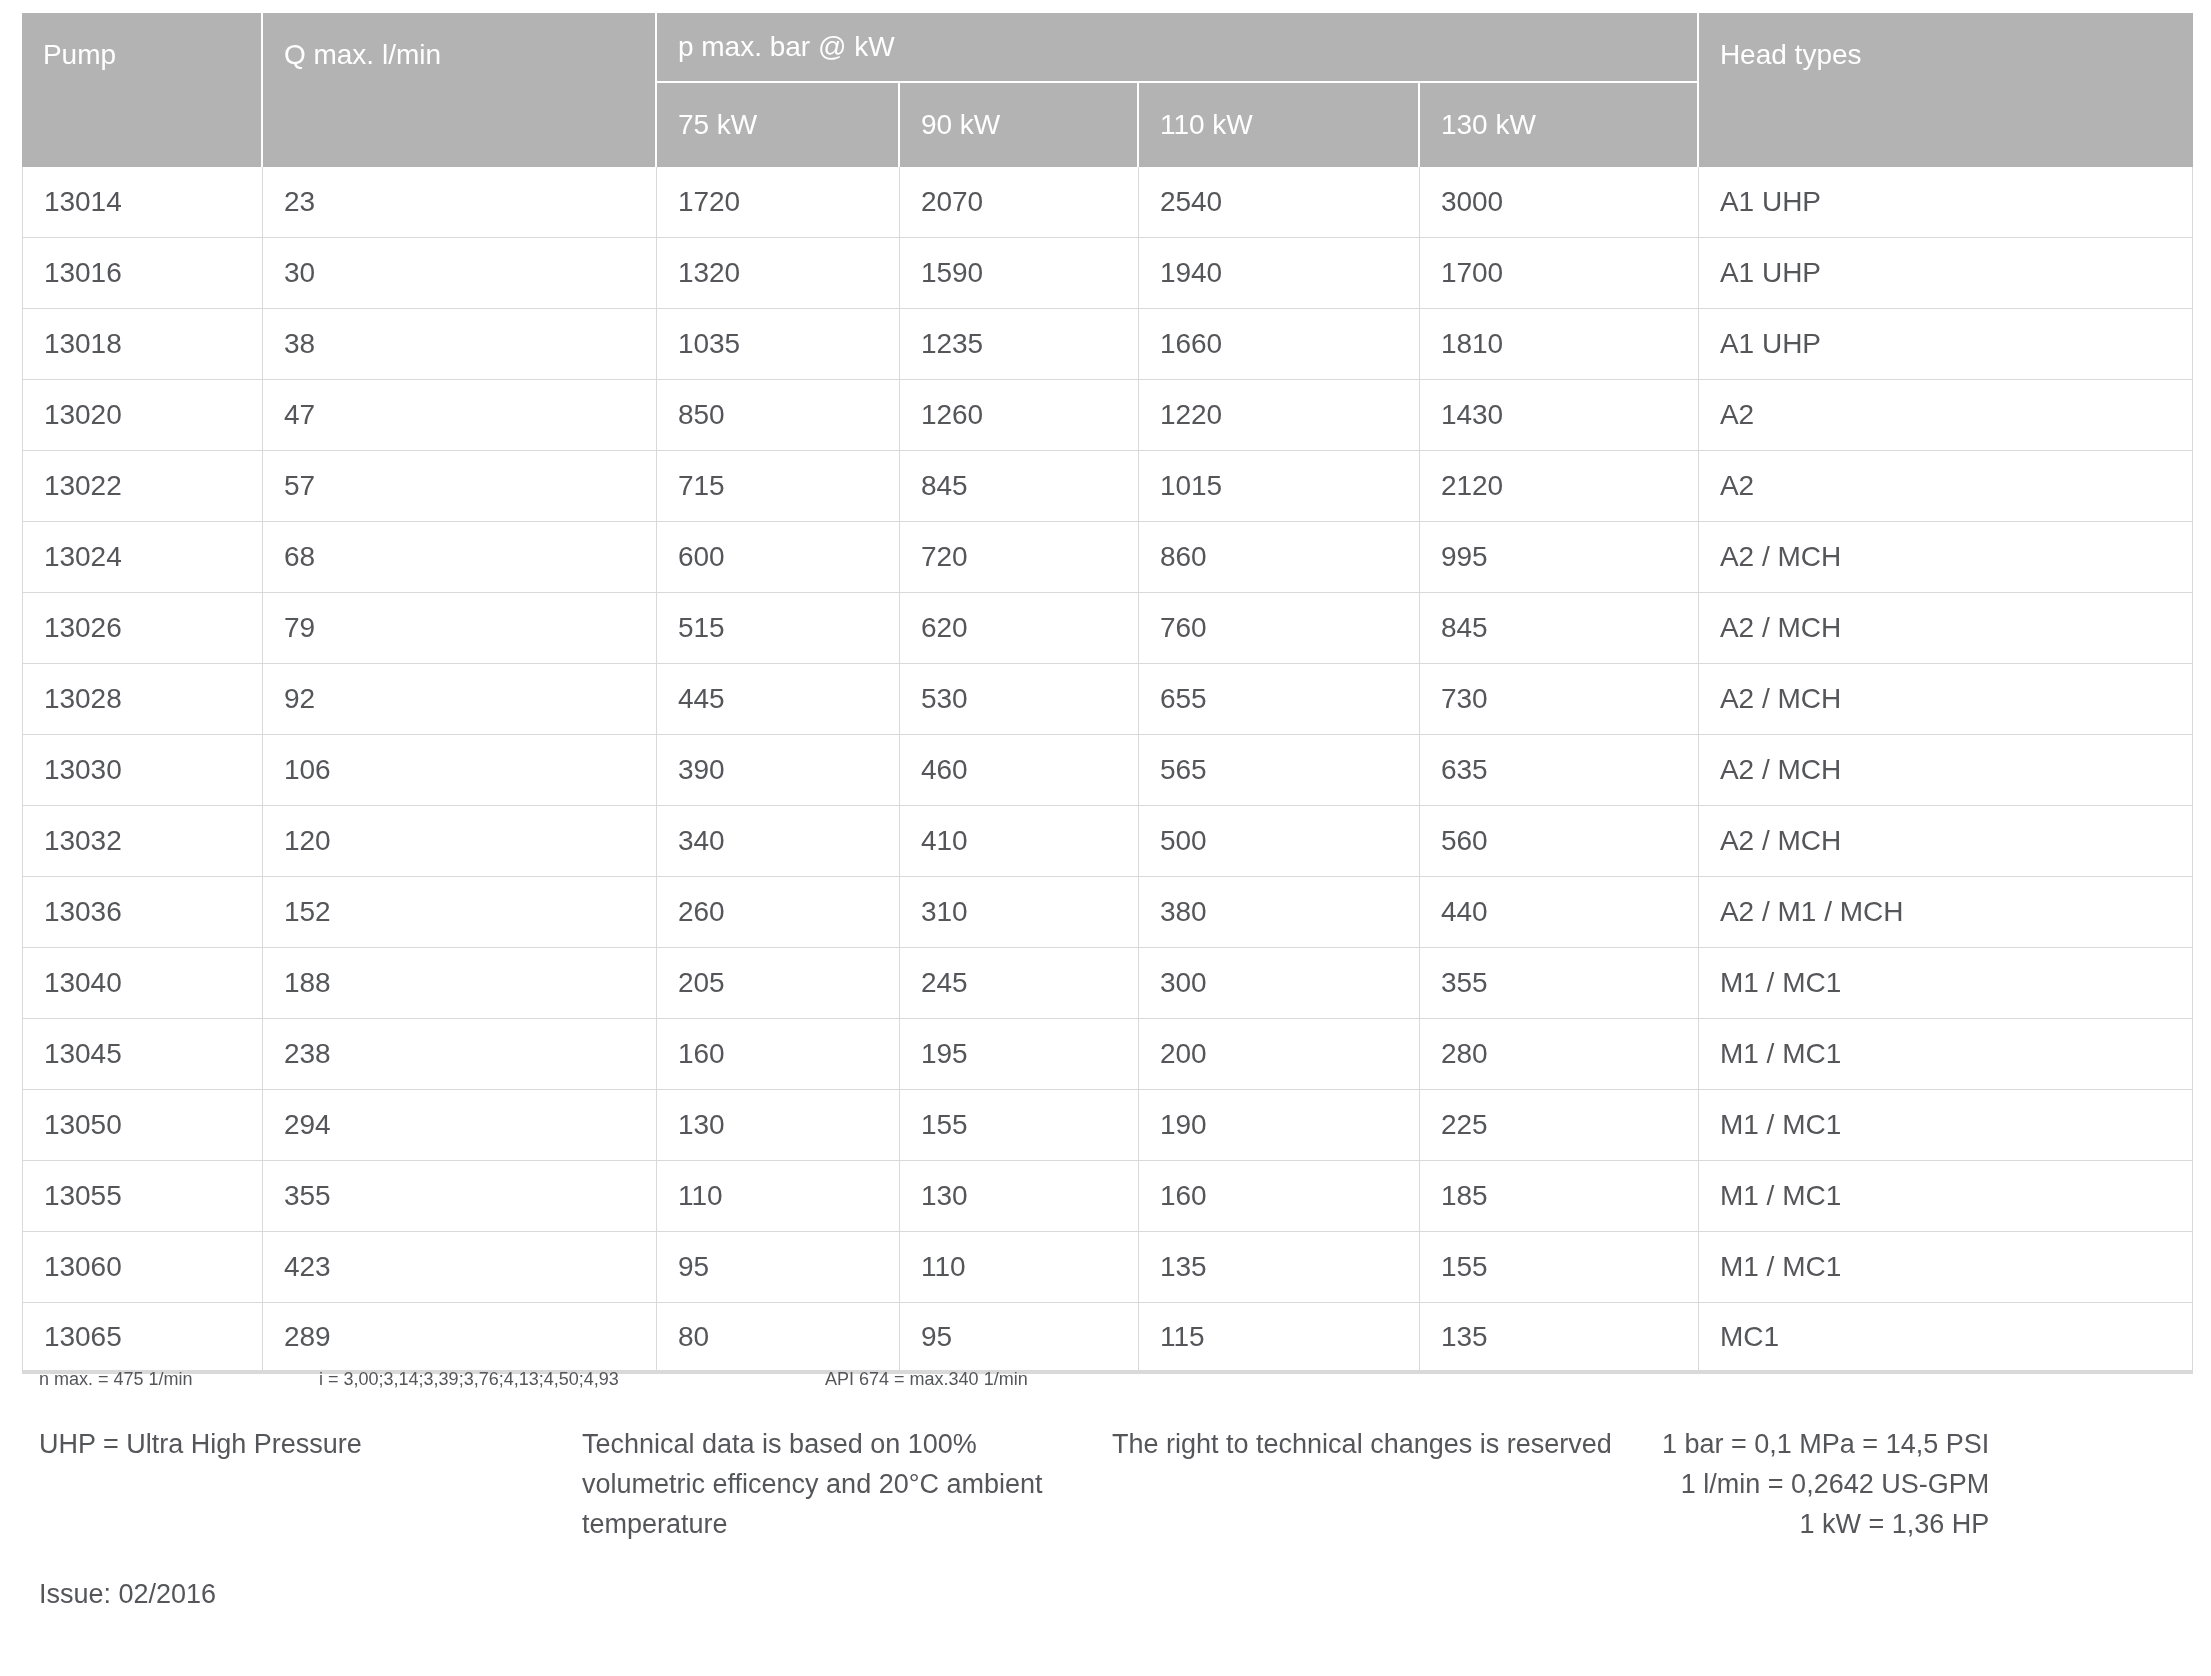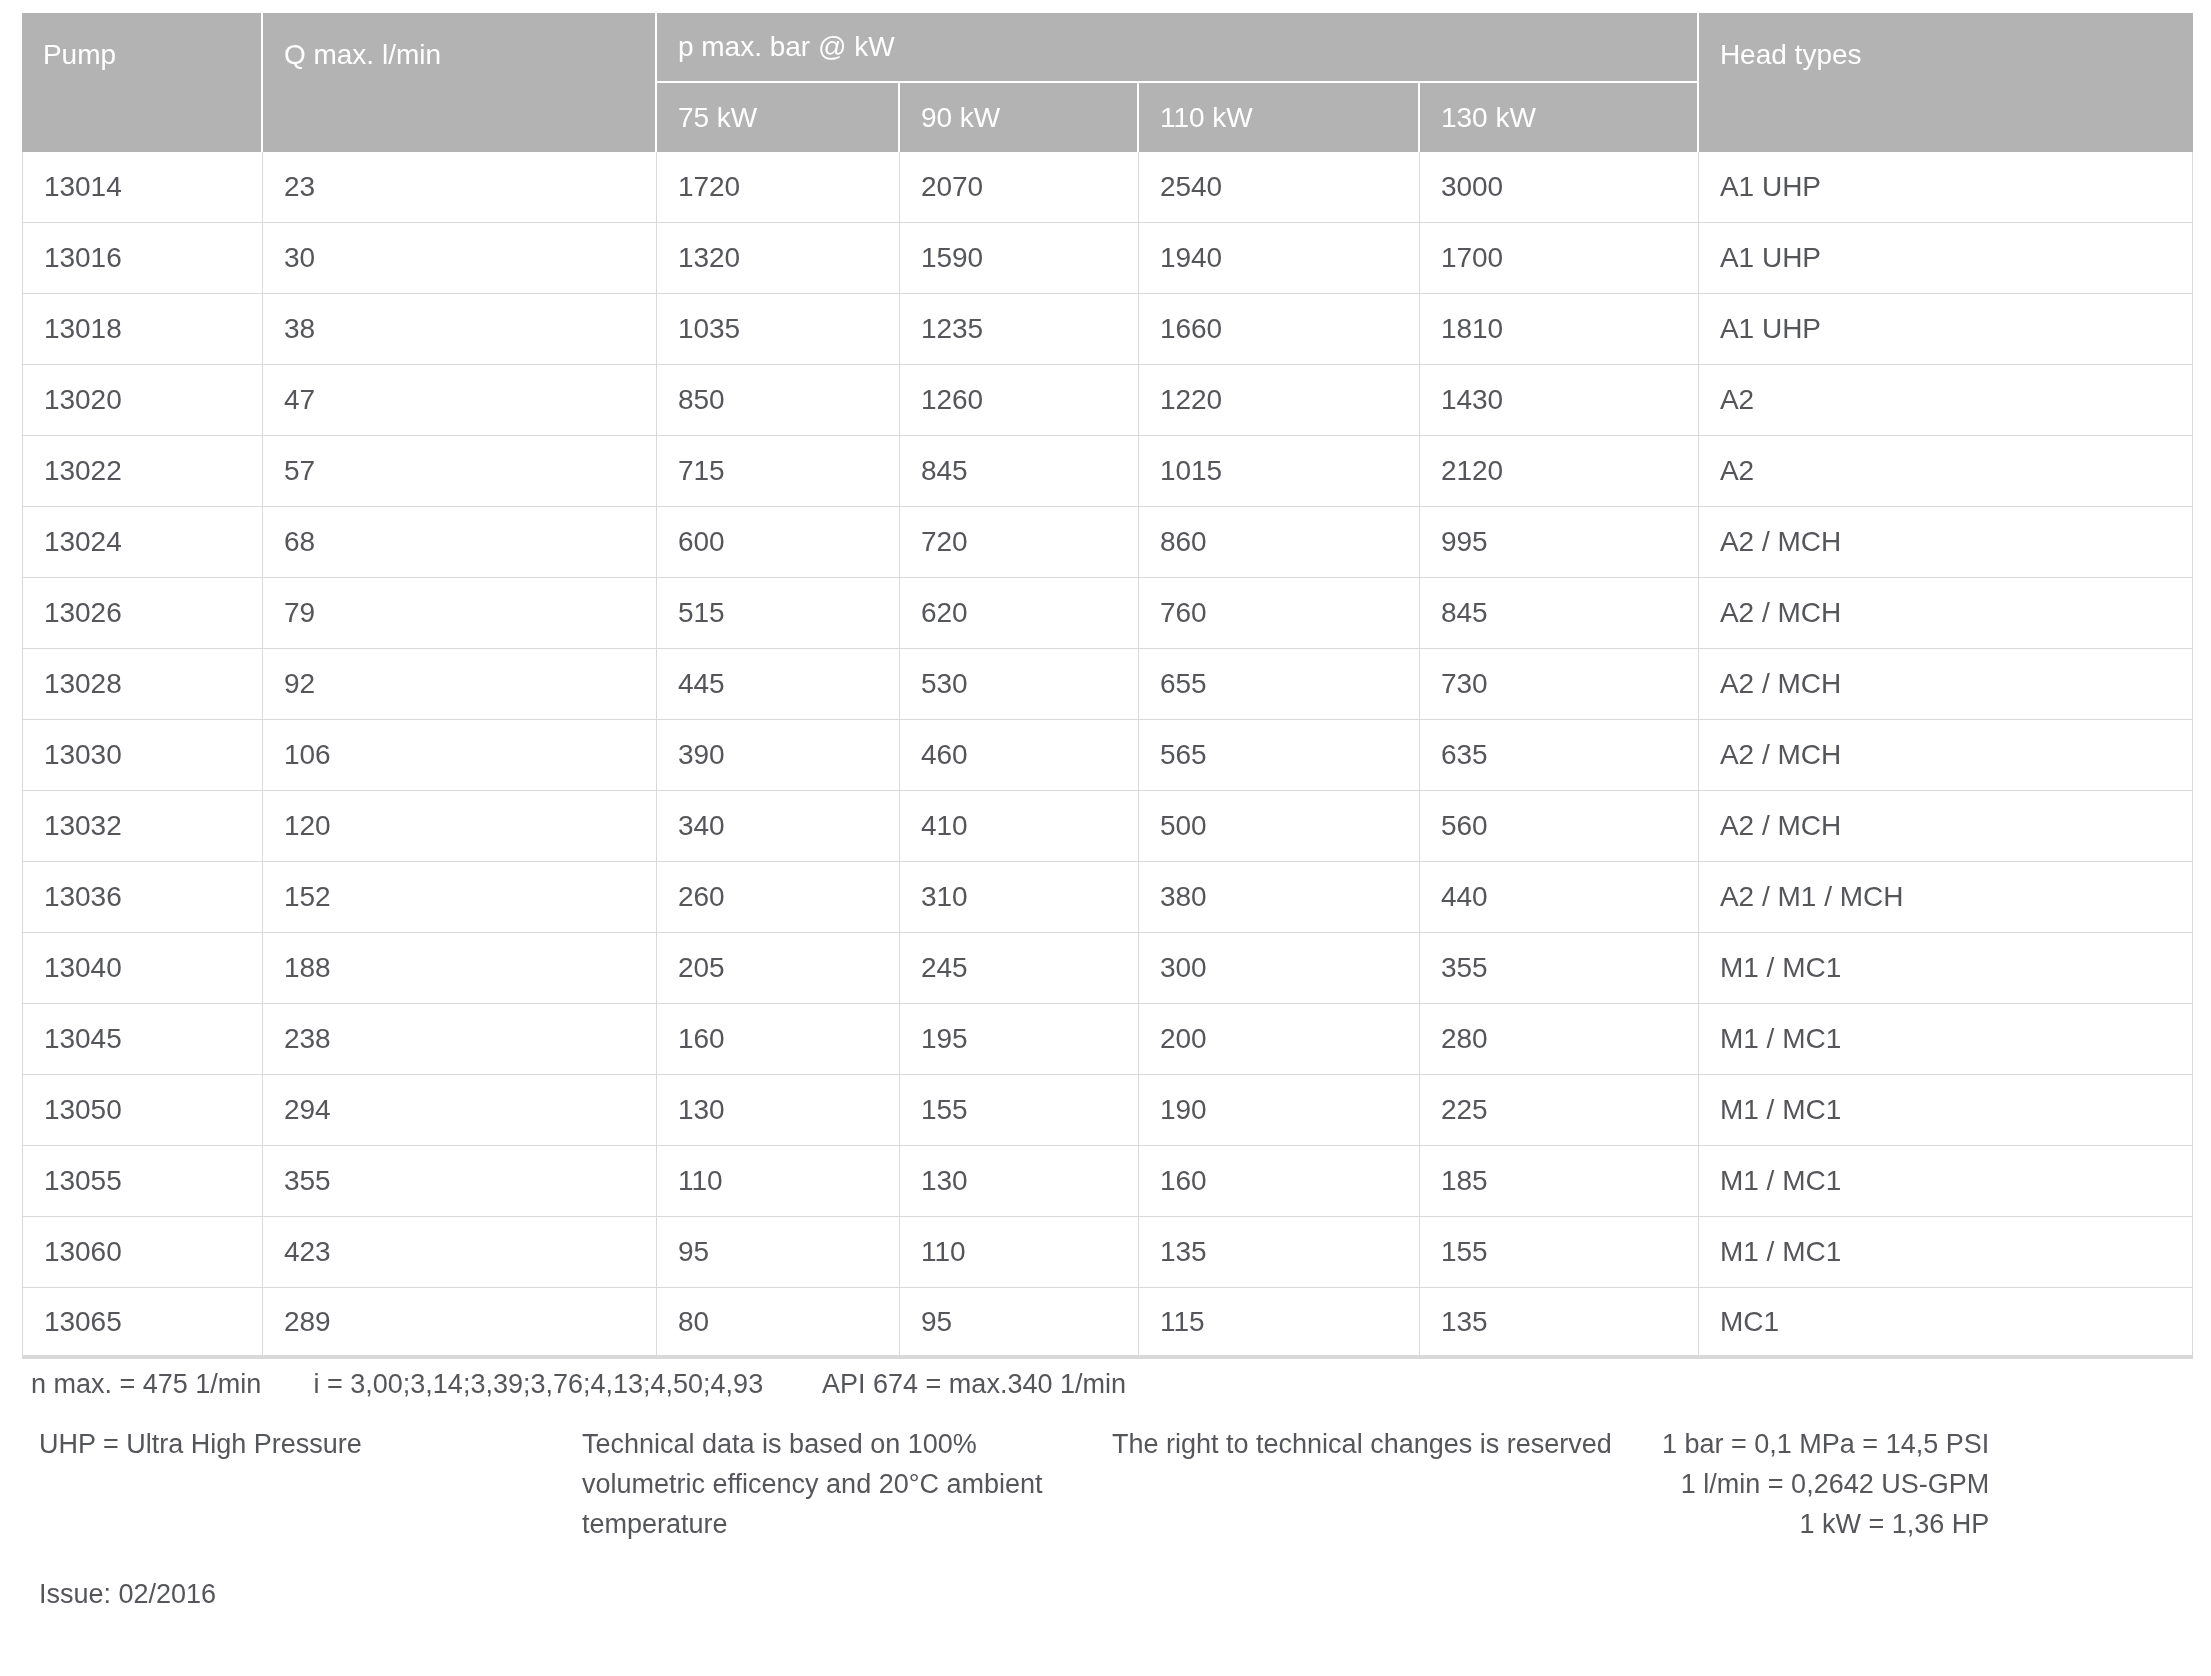--- a/index.html
+++ b/index.html
@@ -22,39 +22,39 @@
   col.c-110   { width: 281px; }
   col.c-130   { width: 279px; }
   col.c-head  { width: 494px; }
 
   thead th {
     background: #b3b3b3; color: #ffffff;
     font-weight: normal; font-size: 28px; text-align: left;
     box-sizing: border-box; padding: 0 0 0 20.5px;
   }
   tr.h1 th { height: 70px; }
-  tr.h2 th { height: 69px; vertical-align: middle; }
+  tr.h2 th { height: 84px; vertical-align: middle; }
   th.span2 { vertical-align: top; padding-top: 26px; }
   th.sep-r { border-right: 2.8px solid #ffffff; }
   th.sep-b { border-bottom: 2.8px solid #ffffff; vertical-align: middle; }
 
   tbody td {
     box-sizing: border-box; height: 71px;
     font-size: 28px; color: #55565a; background: #ffffff;
     padding: 0 0 0 20.5px; vertical-align: middle;
     border-bottom: 1.9px solid #d9d9d9; border-right: 1.9px solid #d9d9d9;
     overflow: hidden; white-space: nowrap;
   }
   tbody td:first-child { border-left: 1.9px solid #d9d9d9; }
   tbody tr:last-child td { border-bottom: 4.7px solid #d9d9d9; }
 
   
   .note-line {
-    position: absolute; left: 31px; top: 1369px;
-    font-size: 27px; white-space: nowrap;
+    position: absolute; left: 39px; top: 1369px;
+    font-size: 18px; white-space: nowrap;
   }
   .note-line .seg { display: inline-block; }
   .note-line .seg1 { min-width: 275px; }
   .note-line .seg2 { min-width: 501px; }
 
   .fnote { position: absolute; top: 1424px; font-size: 27px; line-height: 40px; }
   .fnote.c1 { left: 39px; }
   .fnote.c2 { left: 582px; }
   .fnote.c3 { left: 1112px; }
   .fnote.c4 { left: 1662px; text-align: right; }

